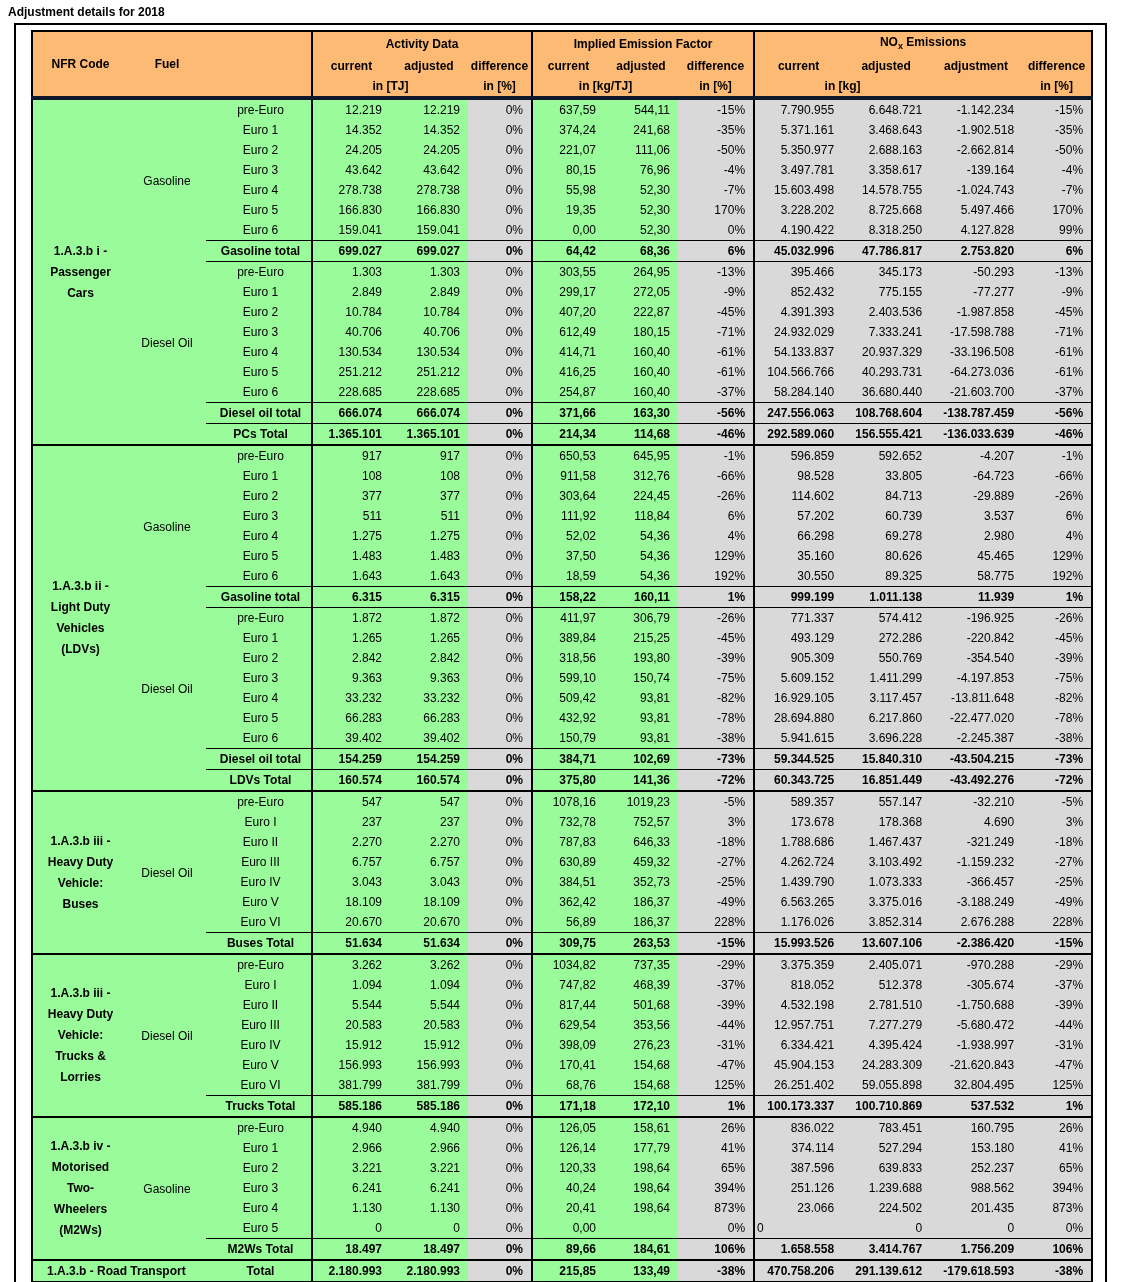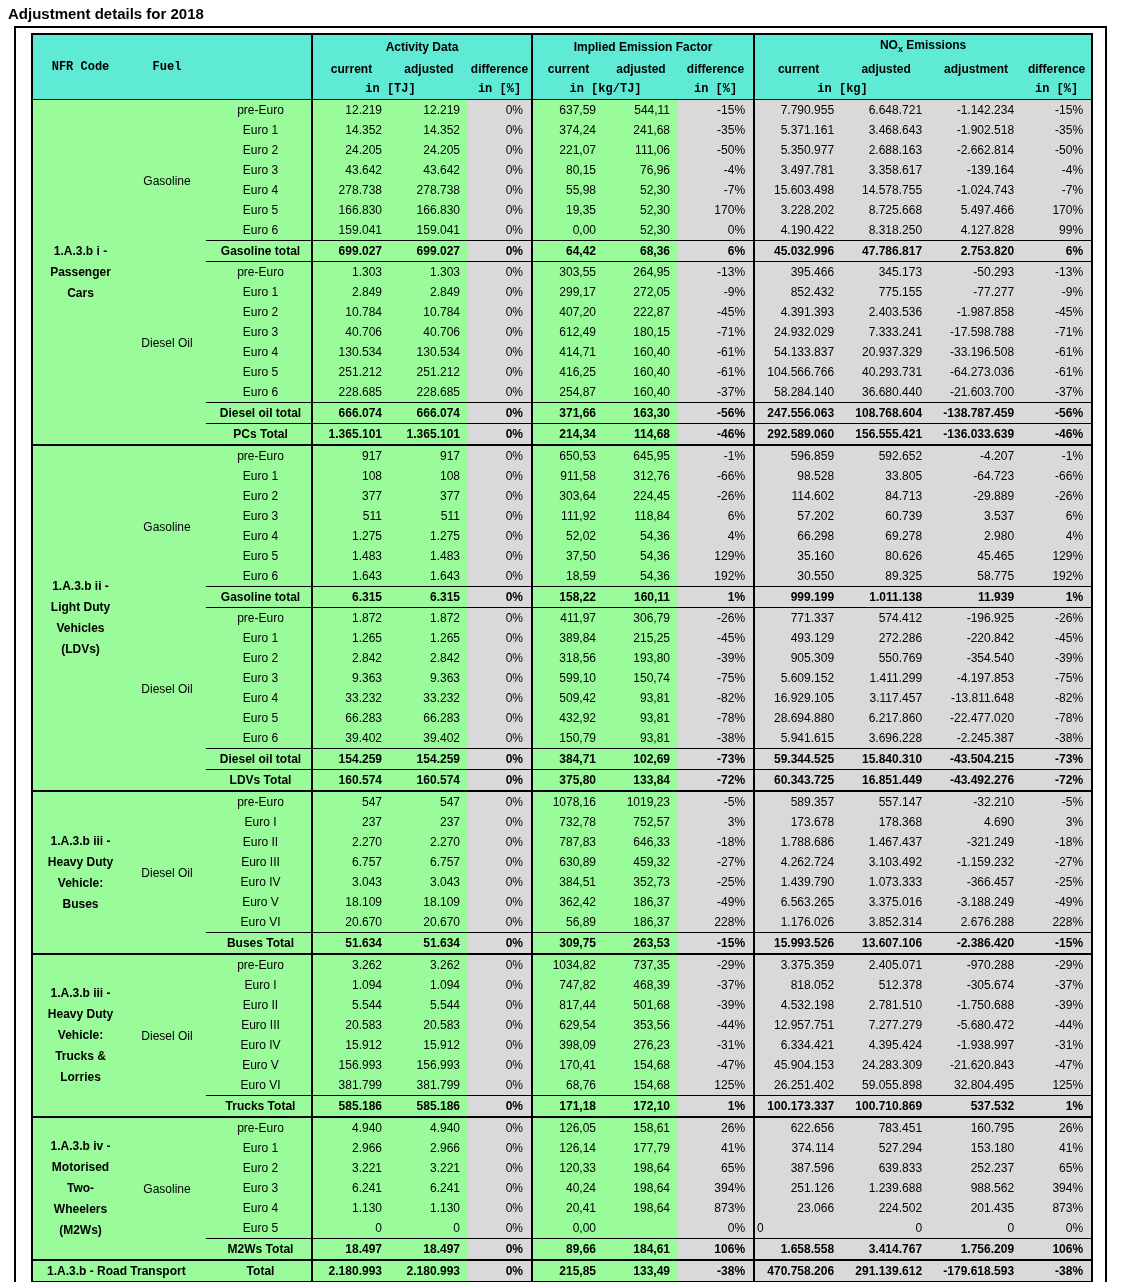--- a/index.html
+++ b/index.html
@@ -1,21 +1,21 @@
 <!DOCTYPE html>
 <html><head>
 <meta charset="utf-8">
 <style>
   html,body { margin:0; padding:0; background:#ffffff; font-family:"Liberation Sans", sans-serif; color:#000; }
-  .title { font-weight:bold; font-size:15px; padding:5px 0 4px 8px; }
+  .title { font-weight:bold; font-size:12px; padding:5px 0 4px 8px; }
   .frame { margin:0 12px 8px 14px; border:2px solid #000; padding:5px 14px 13px 15px; width:1060px; box-sizing:content-box; }
   table { border-collapse:collapse; table-layout:fixed; width:1060px; border:2px solid #000; }
   th, td { font-size:12px; height:20px; line-height:20px; padding:0; white-space:nowrap; overflow:hidden; }
-  thead th { background:#5eead4; font-weight:bold; text-align:center; }
-  thead .hb { border-bottom:1px solid #0f172a;font-family:Liberation Mono, monospace; }
+  thead th { background:#fdba74; font-weight:bold; text-align:center; }
+  thead .hb { border-bottom:4px solid #0f172a; }
   .green { background:#99FB99; }
   .gray  { background:#D9D9D9; }
   .bl { border-left:2px solid #000; }
   td.lbl { text-align:center; padding-left:4px; }
   td.num { text-align:right; padding-right:8px; }
   td.num-left { text-align:left; padding-left:2px; }
   td.pct { text-align:right; padding-right:8px; }
   td.nfr-cell { text-align:center; vertical-align:middle; font-weight:bold; white-space:pre-line; line-height:21px; }
   td.fuel-cell { text-align:center; vertical-align:middle;margin-top:28px; }
   tr.total td { border-top:1px solid #000; border-bottom:1px solid #000; font-weight:bold; }
@@ -521,21 +521,21 @@
           <td class="num gray">-43.504.215</td>
           <td class="pct gray">-73%</td>
         </tr>
         <tr class="total sec-end">
           <td class="fuel-cell green nb fb"></td>
           <td class="lbl green">LDVs Total</td>
           <td class="num green bl">160.574</td>
           <td class="num green">160.574</td>
           <td class="pct gray">0%</td>
           <td class="num green bl">375,80</td>
-          <td class="num green">133,84</td>
+          <td class="num green">141,36</td>
           <td class="pct gray">-72%</td>
           <td class="num gray bl">60.343.725</td>
           <td class="num gray">16.851.449</td>
           <td class="num gray">-43.492.276</td>
           <td class="pct gray">-72%</td>
         </tr>
         <tr>
           <td class="nfr-cell green fb" rowspan="8">1.A.3.b iii -
 Heavy Duty
 Vehicle:
@@ -761,21 +761,21 @@
 Wheelers
 (M2Ws)</td>
           <td class="fuel-cell green fb" rowspan="7">Gasoline</td>
           <td class="lbl green">pre-Euro</td>
           <td class="num green bl">4.940</td>
           <td class="num green">4.940</td>
           <td class="pct gray">0%</td>
           <td class="num green bl">126,05</td>
           <td class="num green">158,61</td>
           <td class="pct gray">26%</td>
-          <td class="num gray bl">622.656</td>
+          <td class="num gray bl">836.022</td>
           <td class="num gray">783.451</td>
           <td class="num gray">160.795</td>
           <td class="pct gray">26%</td>
         </tr>
         <tr>
           <td class="lbl green">Euro 1</td>
           <td class="num green bl">2.966</td>
           <td class="num green">2.966</td>
           <td class="pct gray">0%</td>
           <td class="num green bl">126,14</td>

